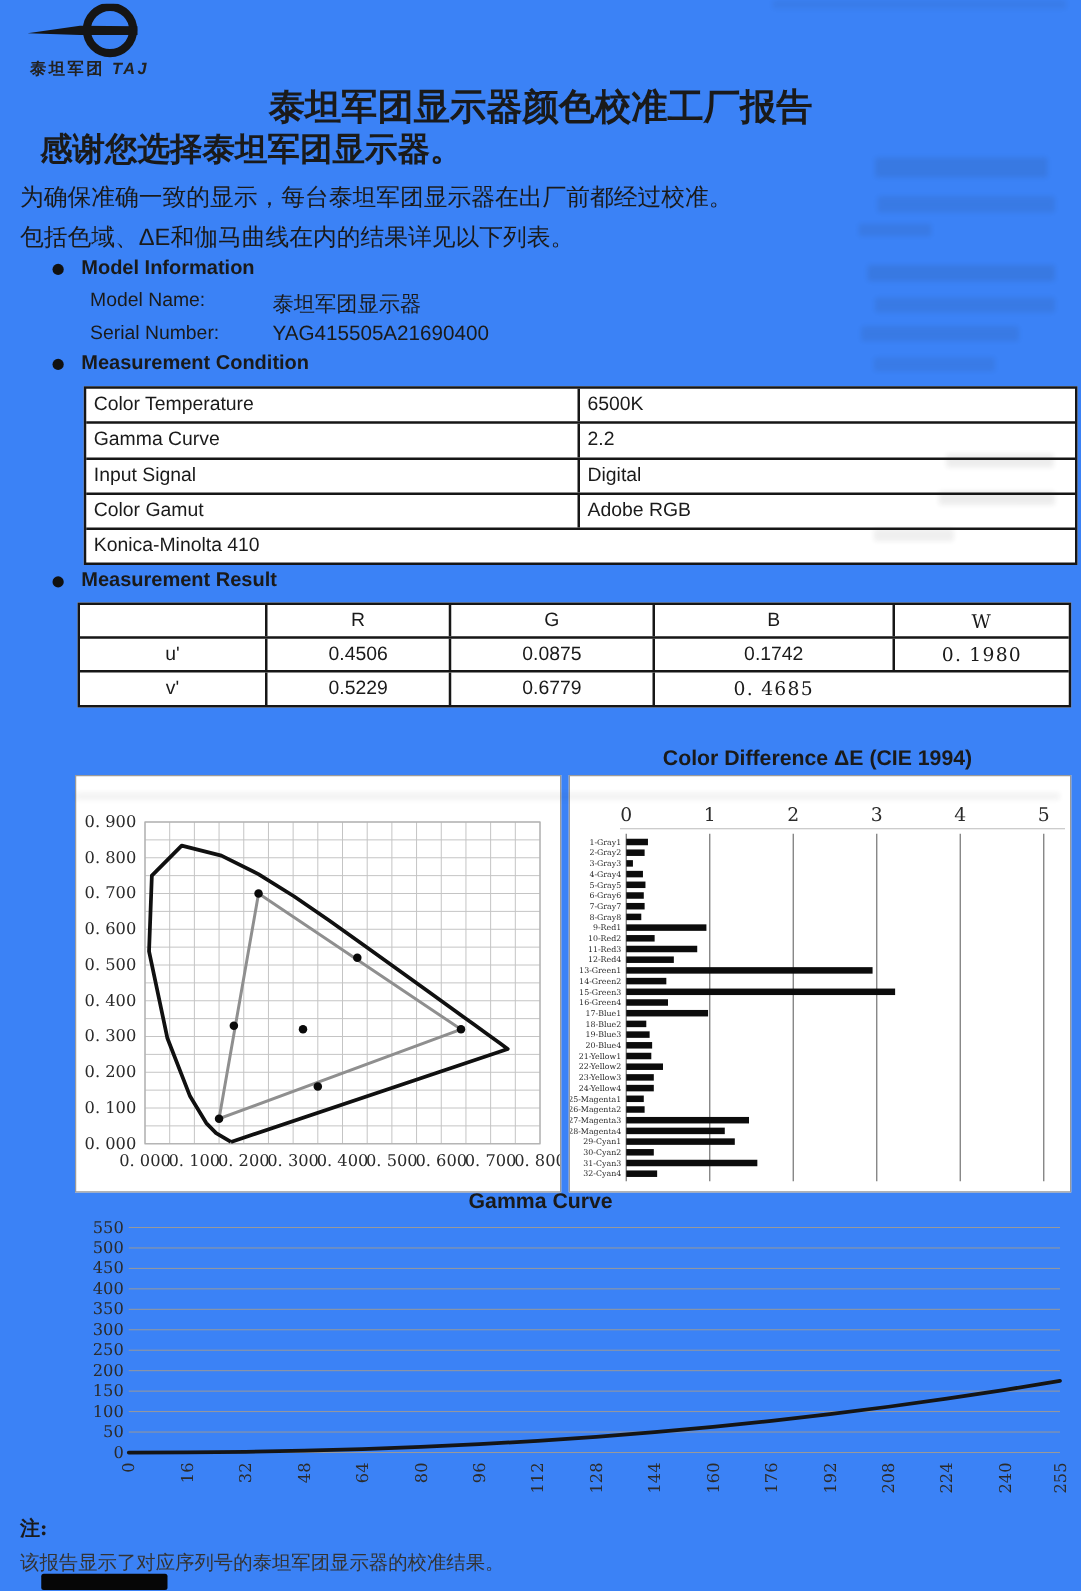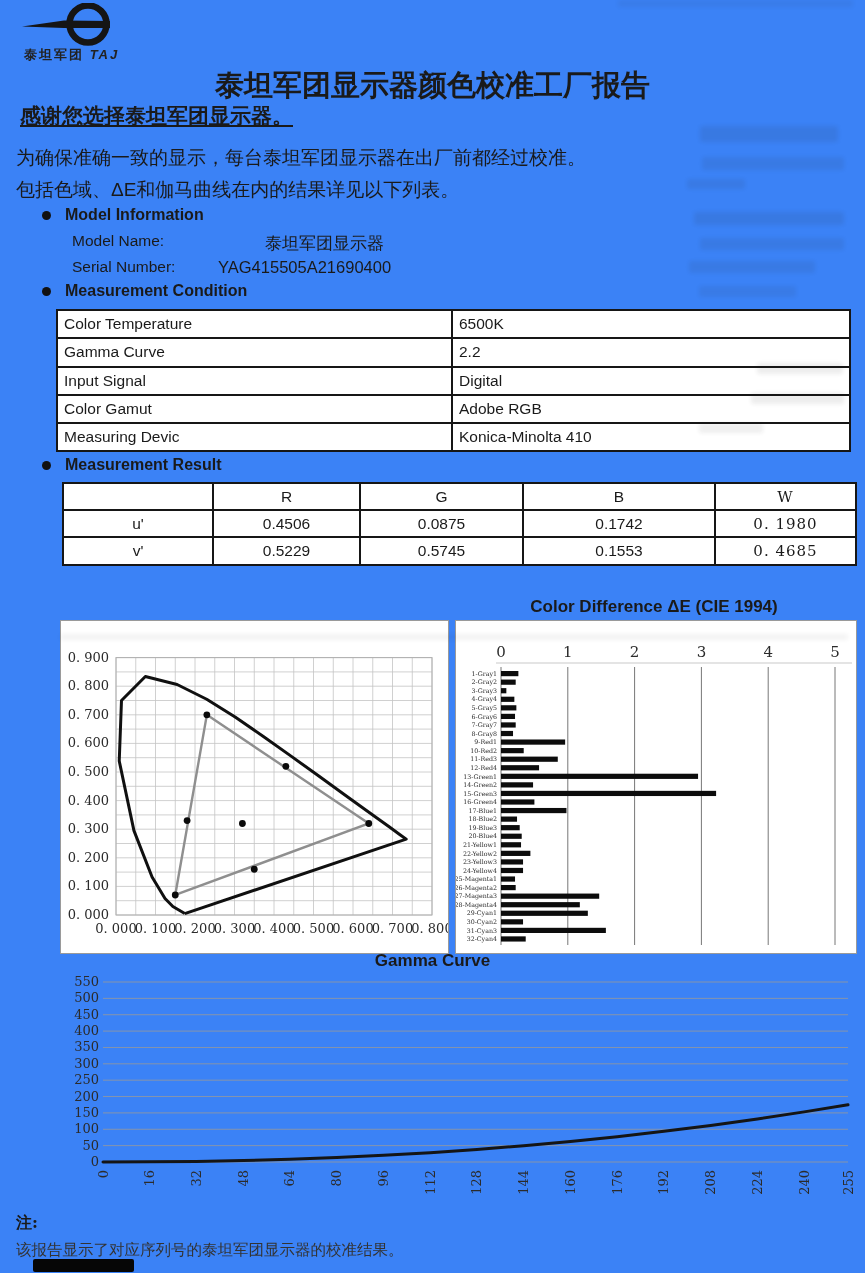--- a/index.html
+++ b/index.html
@@ -7,37 +7,37 @@
         font-family:"Liberation Sans", sans-serif;color:#1a1a1a;}
 
   
   .logo{position:absolute;left:22px;top:3px;width:130px;}
   .brand-text{position:absolute;left:24px;top:46px;font-size:13px;font-weight:bold;
               letter-spacing:2px;color:#222;}
   .brand-en{font-style:italic;font-weight:bold;}
 
   .title{position:absolute;left:0;top:66px;width:865px;text-align:center;
          font-size:29px;font-weight:bold;}
-  .greet{position:absolute;left:20px;top:102px;font-size:21px;font-weight:bold;text-decoration:underline;}
+  .greet{position:absolute;left:32px;top:102px;font-size:26px;font-weight:bold;}
   .para1{position:absolute;left:16px;top:145px;font-size:19px;}
   .para2{position:absolute;left:16px;top:177px;font-size:19px;}
 
   .sec-head{position:absolute;left:42px;display:flex;align-items:center;gap:14px;}
   .bullet{width:9px;height:9px;border-radius:50%;background:#111;flex:0 0 auto;}
   .sec-label{font-size:16px;font-weight:bold;}
   .sh1{top:206px;} .sh2{top:282px;} .sh3{top:456px;}
 
   .mi-row{position:absolute;left:72px;font-size:15.5px;}
   .mi-row .val{position:absolute;left:146px;white-space:nowrap;}
   .mi1{top:232px;} .mi2{top:258px;}
-  .cjk-val{font-family:"DejaVu Serif", serif;font-size:17px;margin-left:47px;}
+  .cjk-val{font-family:"DejaVu Serif", serif;font-size:17px;}
   .sn-val{font-size:16.5px;}
 
   
-  .t1{position:absolute;left:56px;top:309px;width:791px;border:2px solid #161616;background:#fff;}
+  .t1{position:absolute;left:67px;top:309px;width:791px;border:2px solid #161616;background:#fff;}
   .t1 .row{display:grid;grid-template-columns:393px 1fr;height:26.3px;}
   .t1 .row+.row{border-top:2px solid #161616;}
   .t1 .c{display:flex;align-items:center;padding-left:6px;font-size:15.5px;}
   .t1 .c+.c{border-left:2px solid #161616;}
 
   .t2{position:absolute;left:62px;top:482px;width:791px;border:2px solid #161616;background:#fff;}
   .t2 .row{display:grid;height:25.2px;}
   .t2 .r-top{grid-template-columns:148px 147px 163px 192px 1fr;}
   .t2 .r-foot{grid-template-columns:395px 261px 1fr;}
   .t2 .row+.row{border-top:2px solid #161616;}
@@ -113,21 +113,20 @@
     </div>
     <div class="row">
       <div class="c">Input Signal</div>
       <div class="c">Digital</div>
     </div>
     <div class="row">
       <div class="c">Color Gamut</div>
       <div class="c">Adobe RGB</div>
     </div>
     <div class="row">
-      <div class="c">Measuring Devic</div>
       <div class="c">Konica-Minolta 410</div>
     </div>
   </div>
 
   <div class="sec-head sh3">
     <span class="bullet"></span>
     <span class="sec-label">Measurement Result</span>
   </div>
   <div class="t2">
     <div class="row r-top">
@@ -140,22 +139,21 @@
     <div class="row r-top">
       <div class="c">u'</div>
       <div class="c">0.4506</div>
       <div class="c">0.0875</div>
       <div class="c">0.1742</div>
       <div class="c wserif">0. 1980</div>
     </div>
     <div class="row r-top">
       <div class="c">v'</div>
       <div class="c">0.5229</div>
-      <div class="c">0.5745</div>
-      <div class="c">0.1553</div>
+      <div class="c">0.6779</div>
       <div class="c wserif">0. 4685</div>
     </div>
   </div>
 
   <div class="chart-title ct-deltae">Color Difference ΔE (CIE 1994)</div>
   <div class="chart-box box-gamut">
     <svg id="gamut-svg" width="387" height="332">
         <g>
           <line x1="55" y1="294" x2="55" y2="36.599999999999966" stroke="#c4c4c4" stroke-width="0.8"></line>
           <line x1="74.75" y1="294" x2="74.75" y2="36.599999999999966" stroke="#c4c4c4" stroke-width="0.8"></line>

